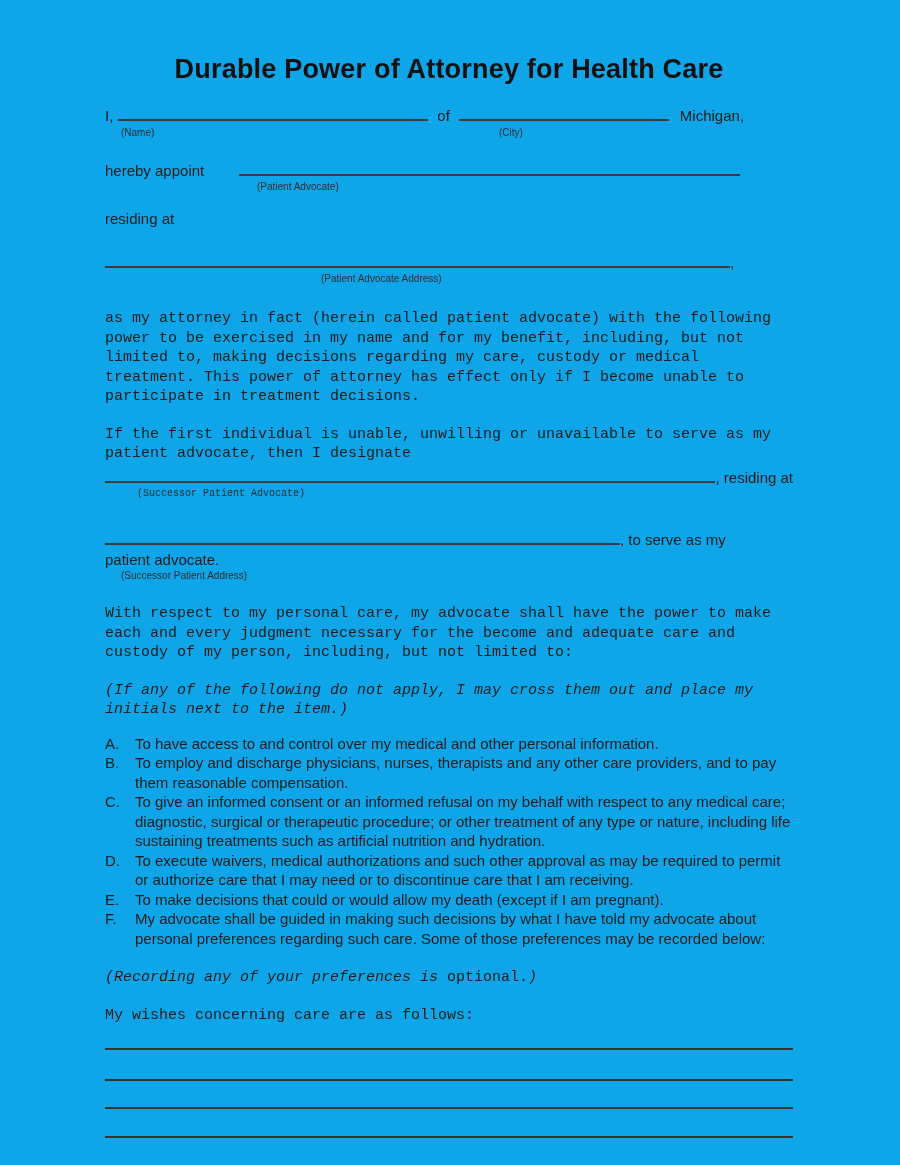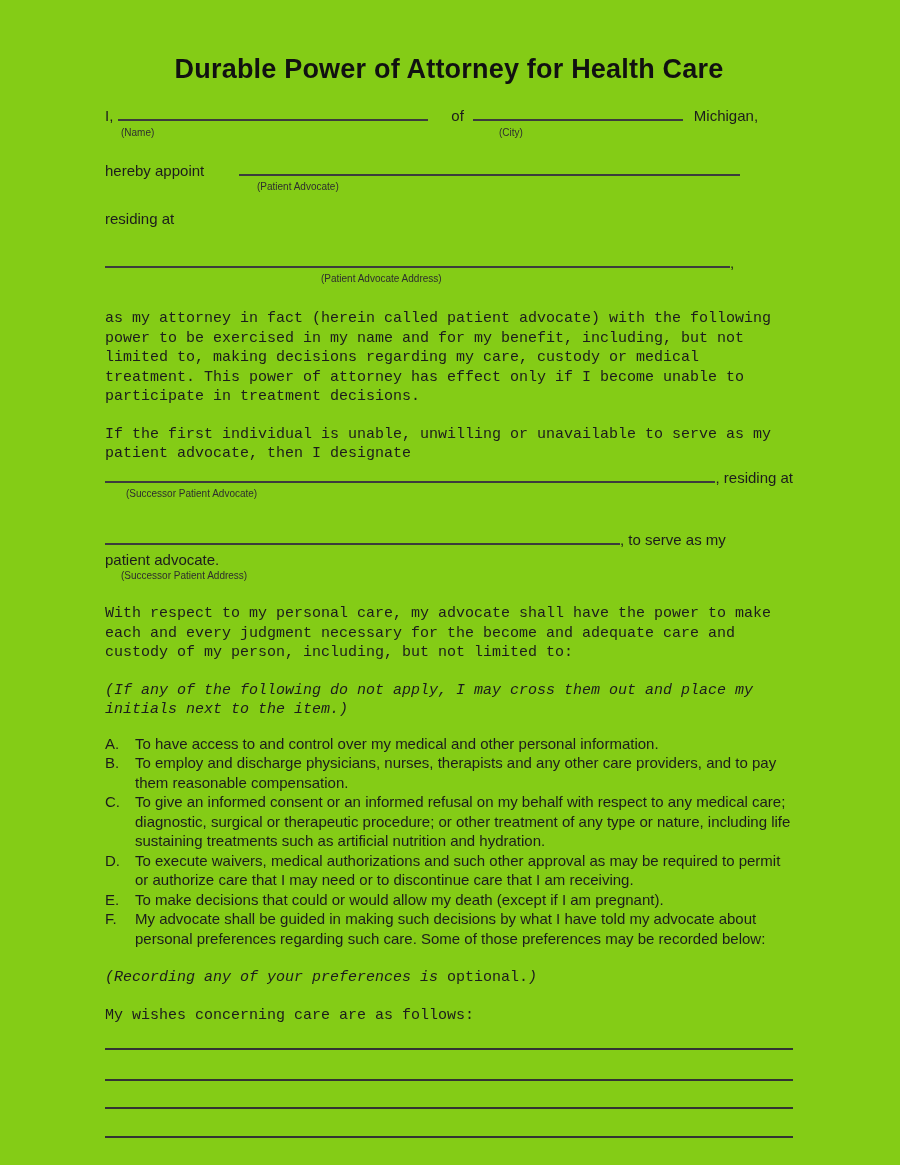--- a/index.html
+++ b/index.html
@@ -1,21 +1,21 @@
 <!DOCTYPE html>
 <html><head>
 <meta charset="utf-8">
 <style>
   * { margin: 0; padding: 0; box-sizing: border-box; }
   html, body { background: #ffffff; }
   .page {
     position: relative;
     width: 900px;
     height: 1165px;
-    background: #84cc16;
+    background: #0ea5e9;
     color: #1c1c1c;
     font-family: "Liberation Sans", "DejaVu Sans", sans-serif;
     font-size: 15px;
     line-height: 19.5px;
     padding: 48px 107px 0 105px;
     overflow: hidden;
   }
   .title {
     font-size: 27px;
     font-weight: bold;
@@ -53,21 +53,21 @@
 </head>
 <body>
 
 <div class="page">
 
   <div class="title">Durable Power of Attorney for Health Care</div>
 
   <div class="row">
     <span>I,</span>
     <span class="blank" style="width:310px; margin-left:5px;"></span>
-    <span style="margin-left:23px;">of</span>
+    <span style="margin-left:9px;">of</span>
     <span class="blank" style="width:210px; margin-left:9px;"></span>
     <span style="margin-left:11px;" class="nowrap">Michigan,</span>
   </div>
   <div class="label-row">
     <span class="sub-label" style="left:0;">(Name)</span>
     <span class="sub-label" style="left:378px;">(City)</span>
   </div>
 
   <div class="row gap-20" style="width:635px;gap:29px;">
     <span class="nowrap">hereby appoint</span>
@@ -87,21 +87,21 @@
   </div>
 
   <div class="para gap-22">as my attorney in fact (herein called patient advocate) with the following power to be exercised in my name and for my benefit, including, but not limited to, making decisions regarding my care, custody or medical treatment. This power of attorney has effect only if I become unable to participate in treatment decisions.</div>
 
   <div class="para gap-18">If the first individual is unable, unwilling or unavailable to serve as my patient advocate, then I designate</div>
   <div class="row gap-4">
     <span class="blank" style="flex:1;"></span>
     <span class="nowrap">, residing at</span>
   </div>
   <div class="label-row">
-    <span class="sub-label" style="left:5px;">(Successor Patient Advocate)</span>
+    <span class="sub-label" style="left:16px;font-family:Liberation Mono, monospace;">(Successor Patient Advocate)</span>
   </div>
 
   <div class="row gap-28">
     <span class="blank" style="width:515px;"></span>
     <span class="nowrap">, to serve as my</span>
   </div>
   <div>patient advocate.</div>
   <div class="label-row">
     <span class="sub-label" style="left:0;">(Successor Patient Address)</span>
   </div>

